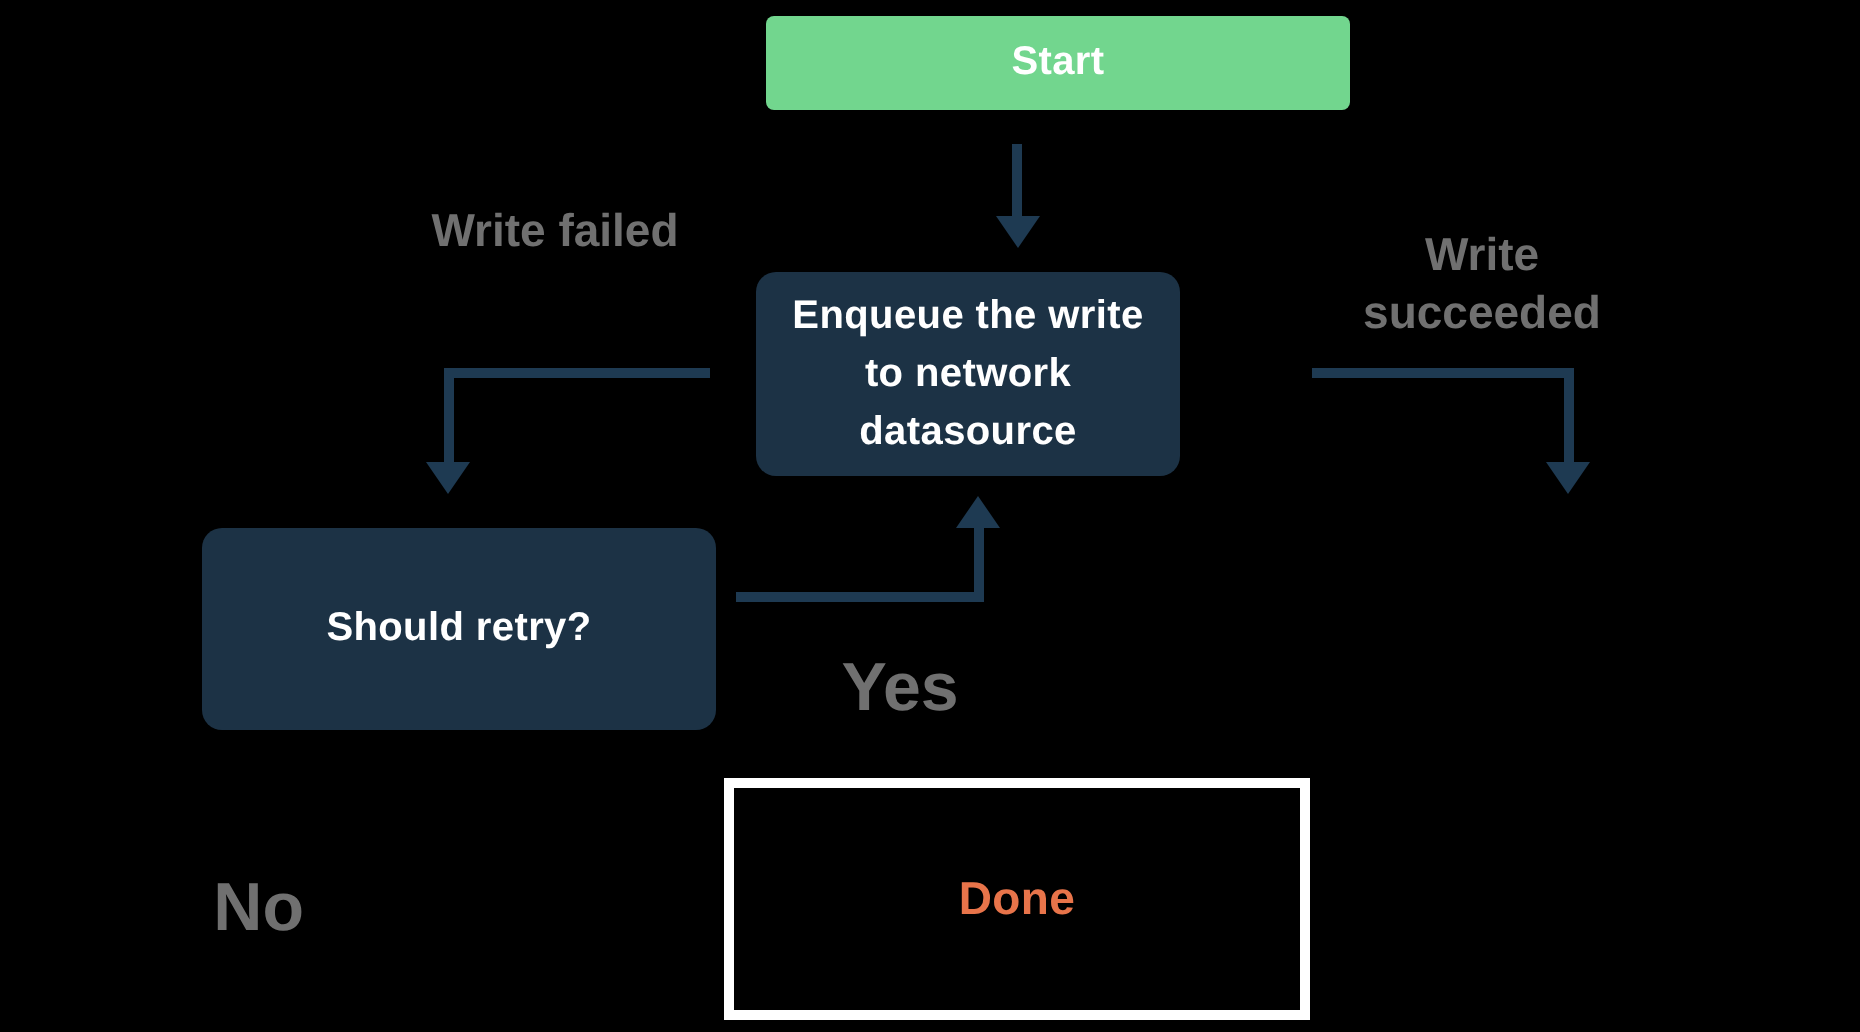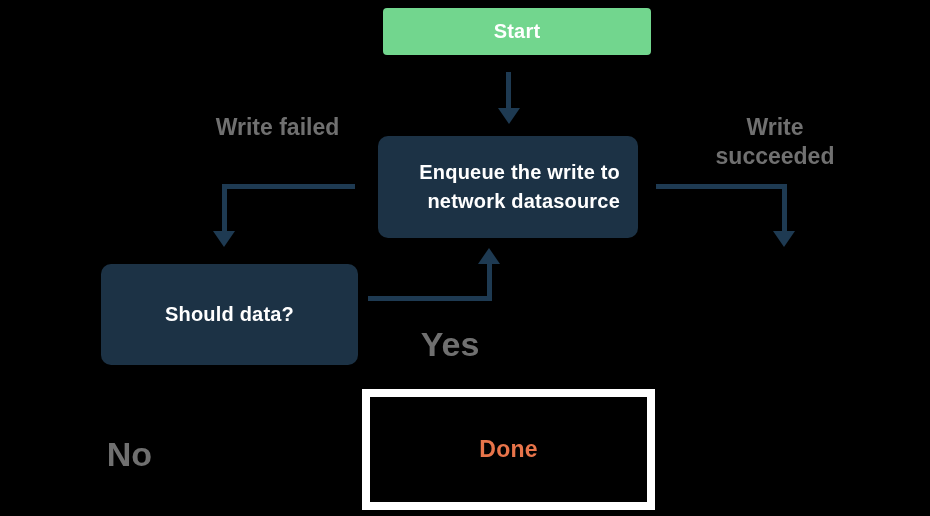--- a/index.html
+++ b/index.html
@@ -34,21 +34,21 @@
   .node.navy {
     background: #1c3245;
     color: #ffffff;
     border-radius: 10px;
     font-size: 20px;
     line-height: 29px;
     padding: 8px 18px;
   }
   .node.outline-orange {
     background: transparent;
-    border: 8px solid #ffffff;
+    border: 5px solid #ffffff;
     color: #e8744a;
     border-radius: 0;
     font-size: 23px;
   }
   .edge-label {
     position: absolute;
     color: #707070;
     font-weight: 700;
     font-size: 23px;
     line-height: 29px;
@@ -73,48 +73,48 @@
   }
   .arrowhead.up {
     border-bottom: 16px solid #1e3a52;
   }
 </style>
 </head>
 <body>
 
 <div class="canvas">
 
-  <div class="node green" style="left:383px; top:8px; width:268px; height:47px;">
+  <div class="node green" style="left:383px; top:8px; width:292px; height:47px;">
     <span>Start</span>
   </div>
 
   <div class="line" style="left:506px; top:72px; width:5px; height:38px;"></div>
   <div class="arrowhead down" style="left:498px; top:108px;"></div>
 
-  <div class="node navy" style="left:378px; top:136px; width:260px; height:102px;text-align:right;">
+  <div class="node navy" style="left:378px; top:136px; width:212px; height:102px;">
     <span>Enqueue the write to network datasource</span>
   </div>
 
-  <div class="edge-label" style="left:205px; top:113px; width:145px;text-align:center;">Write failed</div>
+  <div class="edge-label" style="left:205px; top:101px; width:145px;text-align:center;">Write failed</div>
 
   <div class="line" style="left:222px; top:184px; width:133px; height:5px;"></div>
   <div class="line" style="left:222px; top:184px; width:5px; height:48px;"></div>
   <div class="arrowhead down" style="left:213px; top:231px;"></div>
 
   <div class="node navy" style="left:101px; top:264px; width:257px; height:101px;">
-    <span>Should data?</span>
+    <span>Should retry?</span>
   </div>
 
   <div class="line" style="left:368px; top:296px; width:124px; height:5px;"></div>
   <div class="line" style="left:487px; top:264px; width:5px; height:37px;"></div>
   <div class="arrowhead up" style="left:478px; top:248px;"></div>
 
   <div class="edge-label small-caption" style="left:420px; top:330px; width:60px;">Yes</div>
 
-  <div class="edge-label" style="left:690px; top:113px; width:170px;">Write succeeded</div>
+  <div class="edge-label" style="left:656px; top:113px; width:170px;">Write succeeded</div>
 
   <div class="line" style="left:656px; top:184px; width:131px; height:5px;"></div>
   <div class="line" style="left:782px; top:184px; width:5px; height:48px;"></div>
   <div class="arrowhead down" style="left:773px; top:231px;"></div>
 
 
   <div class="node outline-orange" style="left:362px; top:389px; width:293px; height:121px;">
     <span>Done</span>
   </div>
 

